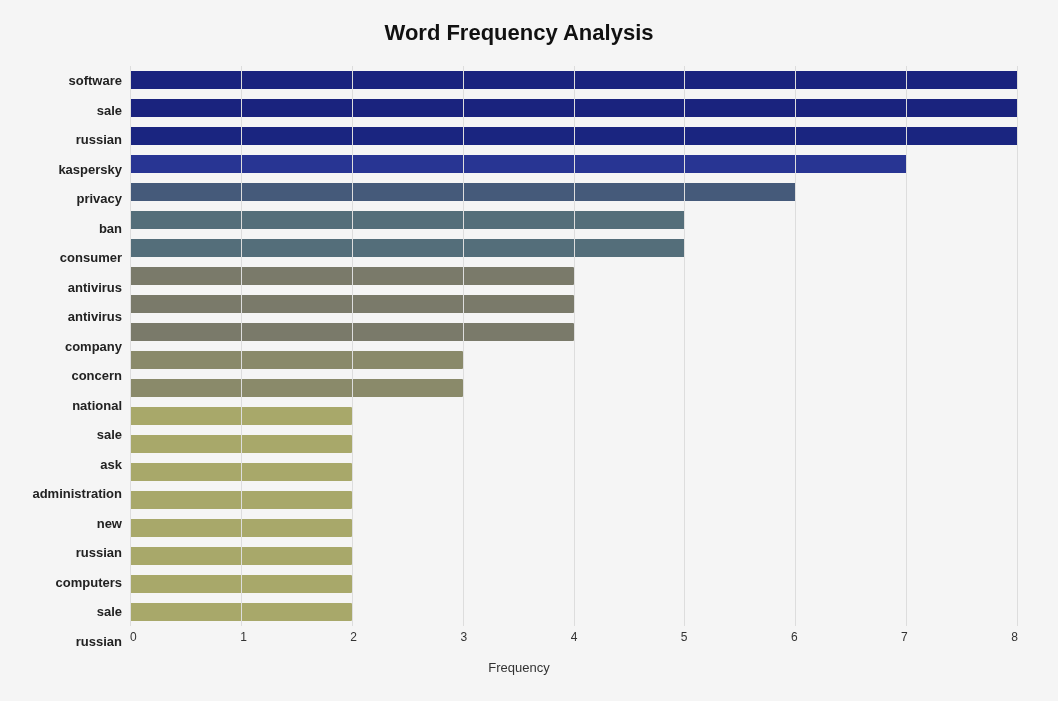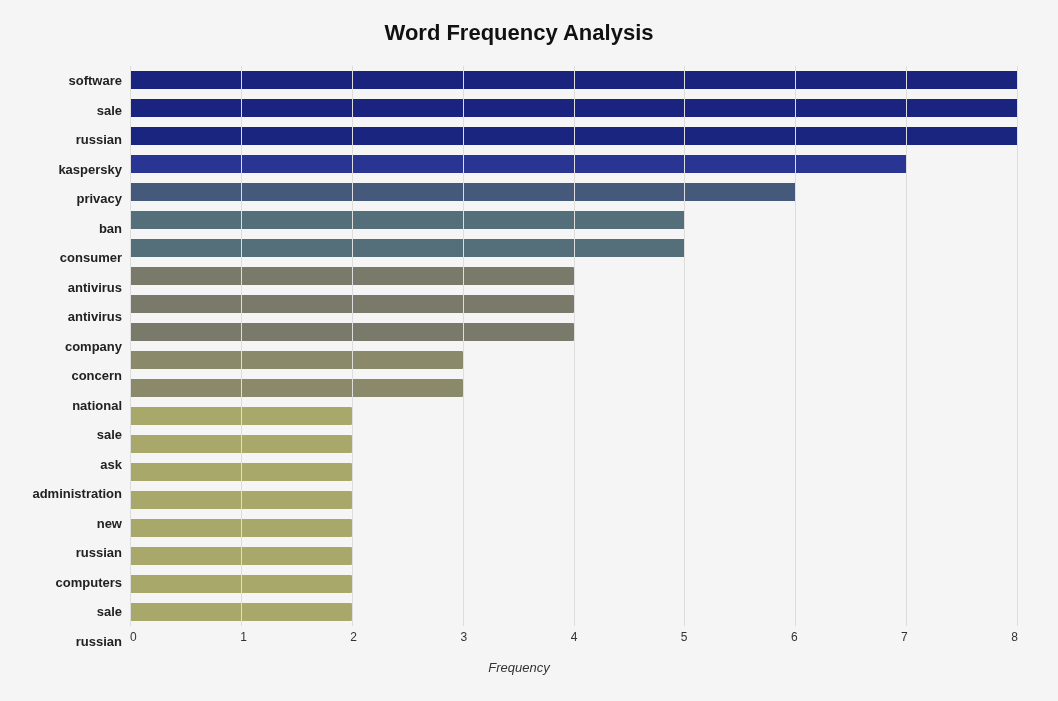--- a/index.html
+++ b/index.html
@@ -99,21 +99,20 @@
     .x-tick {
       font-size: 12px;
       color: #333;
       text-align: center;
     }
     .x-axis-label {
       text-align: center;
       font-size: 13px;
       color: #333;
       margin-top: 4px;
-      font-style: italic;
     }
   </style>
 </head>
 <body>
 
 <div class="chart-container">
   <div class="chart-title">Word Frequency Analysis</div>
   <div class="chart-area">
     <div class="y-labels" id="y-labels">
         <div class="y-label">software</div>

